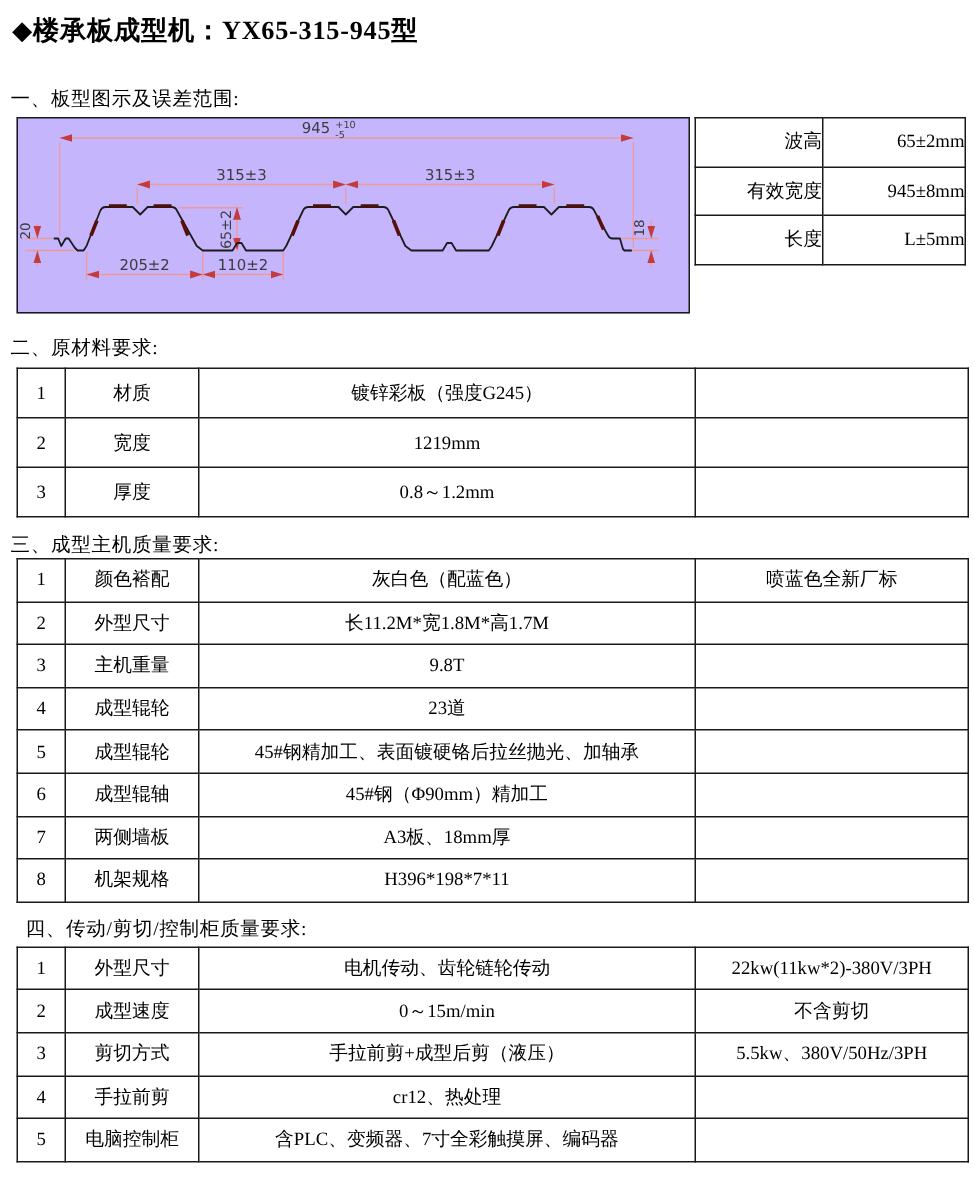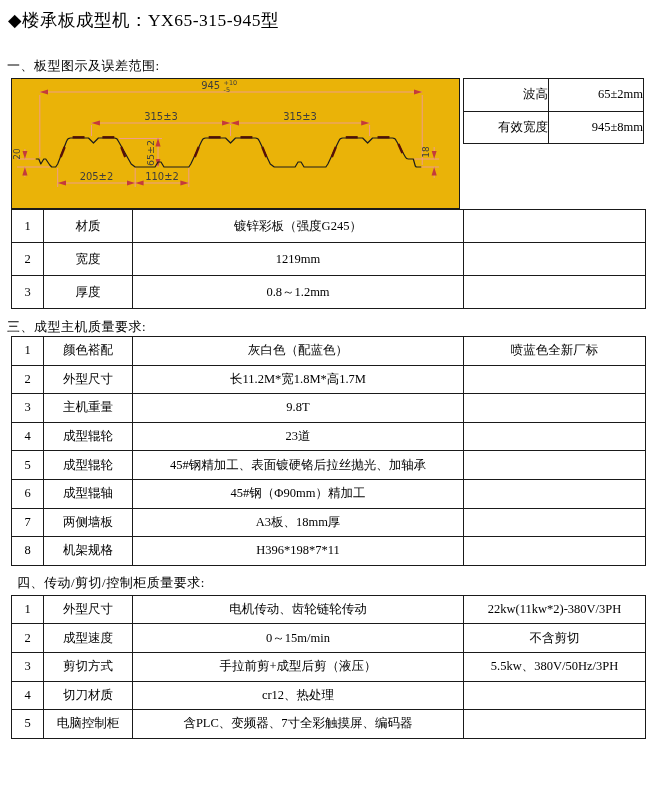--- a/index.html
+++ b/index.html
@@ -1,28 +1,28 @@
 <!DOCTYPE html>
 <html><head>
 <meta charset="utf-8">
 <style>
   html,body{margin:0;padding:0;background:#fff;}
   .page{
     width:650px;height:788px;background:#ffffff;overflow:hidden;
     font-family:"Liberation Serif","DejaVu Serif",serif;color:#000;
     box-sizing:border-box;padding-top:9px;position:relative;
   }
-  .doc-title{font-size:17.5px;font-weight:normal;margin:0 0 0 8px;line-height:23px;letter-spacing:0.5px;}
+  .doc-title{font-size:17.5px;font-weight:bold;margin:0 0 0 8px;line-height:23px;letter-spacing:0.5px;}
   .sec-heading{font-size:13px;line-height:16px;margin-left:7px;letter-spacing:0.5px;}
   .sh1{margin-top:26px;margin-bottom:4px;}
   .sh2{margin-top:15px;margin-bottom:5px;}
   .sh3{margin-top:10px;margin-bottom:1px;}
   .sh4{margin-top:9px;margin-bottom:4px;margin-left:17px;}
   .sec1-wrap{display:flex;align-items:flex-start;margin-left:11px;}
-  .diagram-box{width:447px;height:129px;border:1.5px solid #1a1a1a;background:#eab308;}
+  .diagram-box{width:447px;height:129px;border:1.5px solid #1a1a1a;background:#c4b5fd;}
   .diagram-box svg{display:block;}
   table.params{border-collapse:collapse;margin-left:3px;width:180px;table-layout:fixed;}
   table.params td{border:1.4px solid #1a1a1a;height:31.6px;text-align:right;vertical-align:middle;font-size:12.5px;padding:0;}
   table.spec{border-collapse:collapse;margin-left:11px;width:634px;table-layout:fixed;}
   table.spec td{border:1.4px solid #1a1a1a;text-align:center;vertical-align:middle;font-size:12.5px;padding:0 2px;overflow:hidden;white-space:nowrap;}
   .t2 td{height:32px;}
   .t3 td{height:27.6px;}
   .t4 td{height:27.6px;}
   .dimtext{font-family:"DejaVu Sans","Liberation Sans",sans-serif;fill:#3d3d3d;}
 </style>
@@ -113,24 +113,29 @@
         </colgroup>
       <tbody>
           <tr>
         <td>波高</td>
         <td>65±2mm</td>
       </tr>
       <tr>
         <td>有效宽度</td>
         <td>945±8mm</td>
       </tr>
+      <tr>
+        <td>长度</td>
+        <td>L±5mm</td>
+      </tr>
     </tbody>
       </table>
   </div>
 
+  <div class="sec-heading sh2">二、原材料要求:</div>
   <table class="spec t2">
     <colgroup>
         <col style="width:32px">
         <col style="width:89px">
         <col style="width:331px">
         <col style="width:182px">
       </colgroup>
     <tbody>
         <tr>
       <td>1</td>
@@ -235,21 +240,21 @@
       <td>不含剪切</td>
     </tr>
     <tr>
       <td>3</td>
       <td>剪切方式</td>
       <td>手拉前剪+成型后剪（液压）</td>
       <td>5.5kw、380V/50Hz/3PH</td>
     </tr>
     <tr>
       <td>4</td>
-      <td>切刀材质</td>
+      <td>手拉前剪</td>
       <td>cr12、热处理</td>
       <td></td>
     </tr>
     <tr>
       <td>5</td>
       <td>电脑控制柜</td>
       <td>含PLC、变频器、7寸全彩触摸屏、编码器</td>
       <td></td>
     </tr>
   </tbody>

